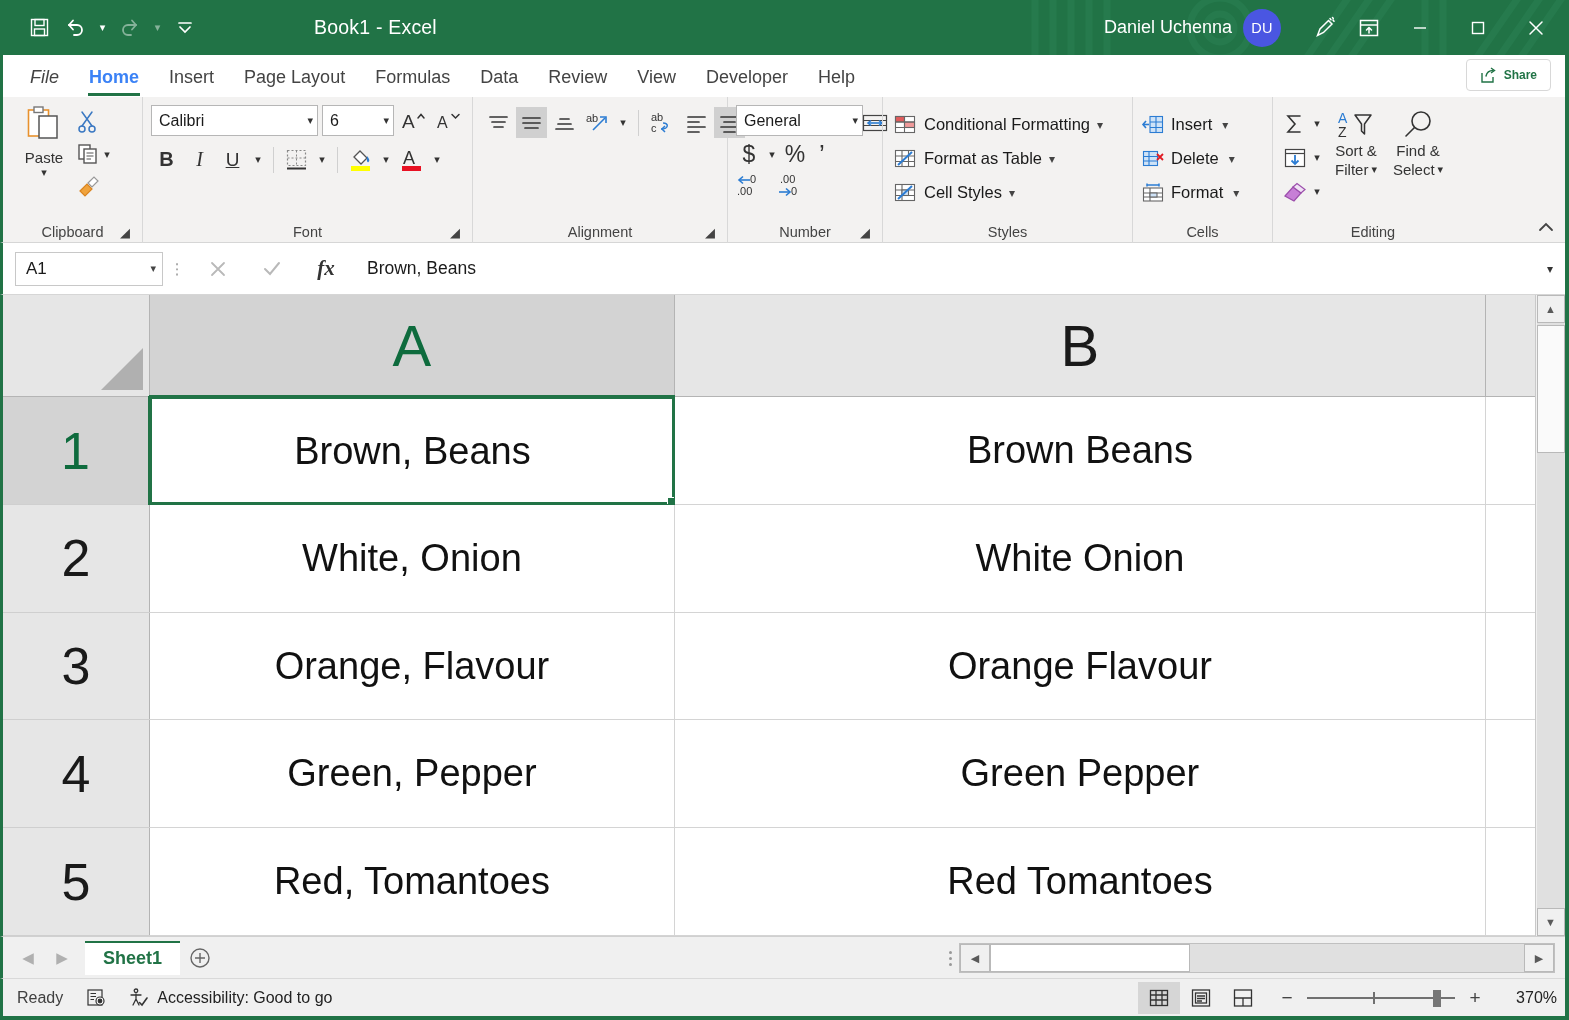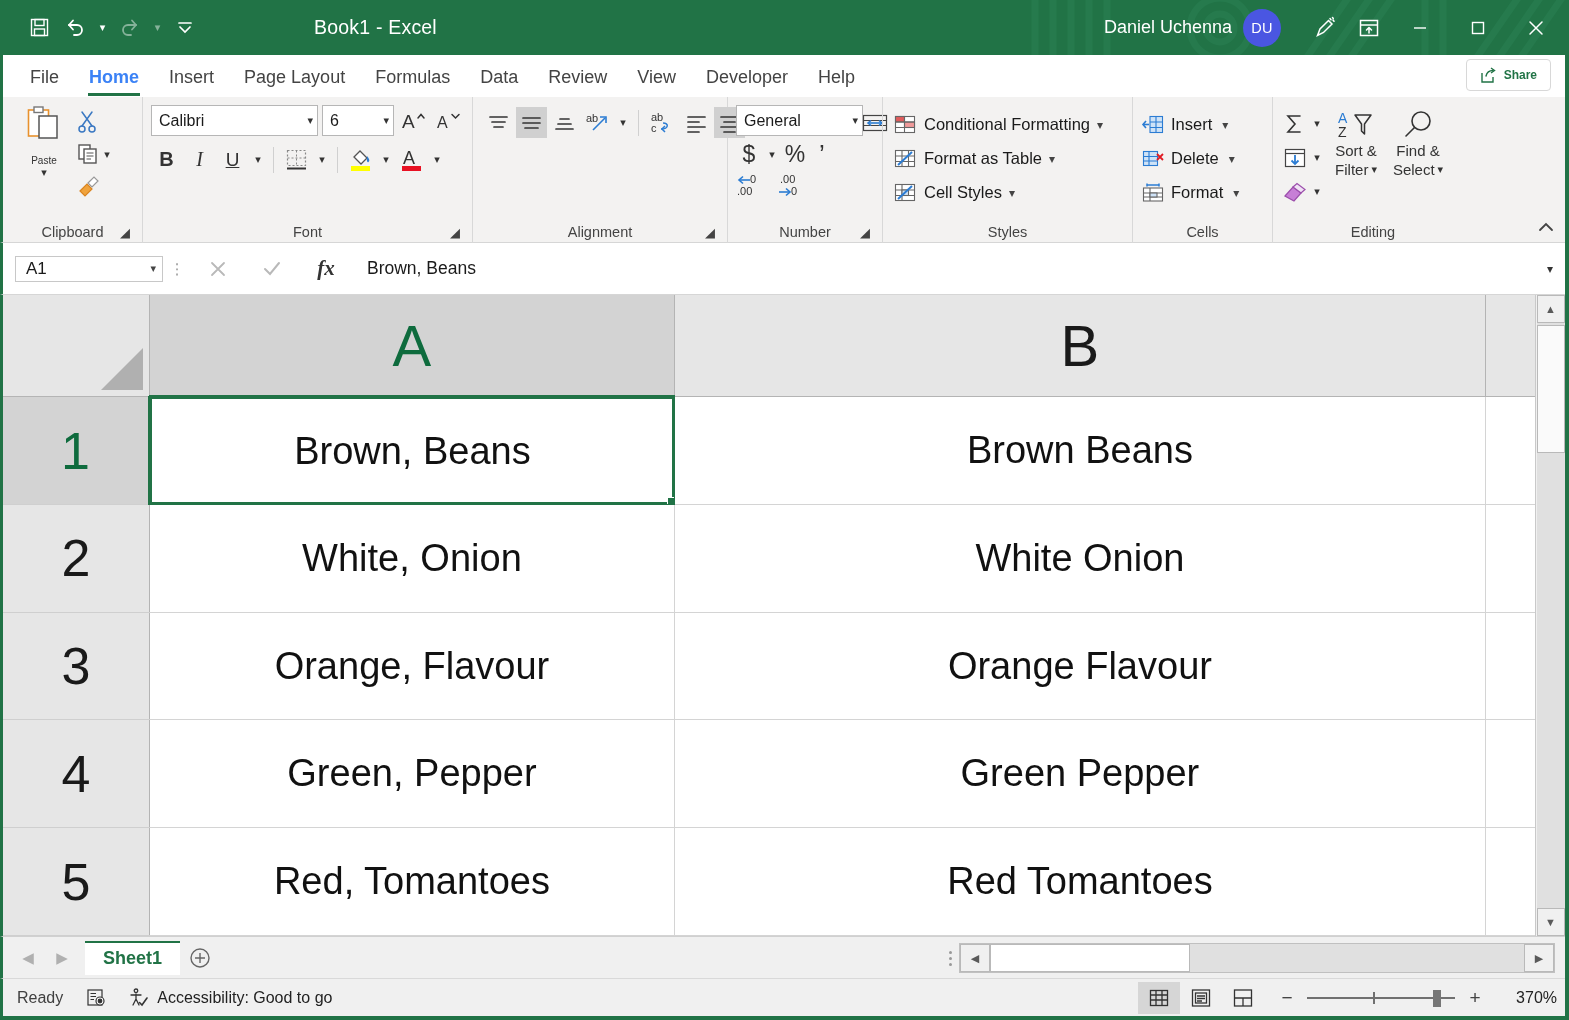--- a/index.html
+++ b/index.html
@@ -77,21 +77,21 @@
     background: #ffffff;
     display: flex; align-items: flex-end;
     border-left: 3px solid #217346;
     position: relative;
   }
   .tab {
     padding: 0 15px; height: 40px; line-height: 40px;
     font-size: 18px; color: #444444; cursor: pointer;
     position: relative; white-space: nowrap;
   }
-  .tab:first-child { margin-left: 12px; }
+  .tab:first-child { margin-left: 12px; font-style: italic; }
   .tab.active { color: #3b82f6; font-weight: bold; }
   .tab.active::after {
     content:""; position:absolute; left: 14px; right: 14px; bottom: 1px;
     height: 3px; background: #217346;
   }
   .share-btn {
     position: absolute; right: 14px; top: 4px;
     height: 32px; padding: 0 13px;
     background:#fff; border:1px solid #d8d8d8; border-radius: 4px;
     display:flex; align-items:center; gap:7px;
@@ -127,21 +127,21 @@
   .ico { display:inline-flex; align-items:center; justify-content:center; }
   .cv { cursor:pointer; }
 
   
   .g-clip { width: 140px; }
   .clip-inner { display:flex; padding-left: 8px; width:100%; }
   .paste-big {
     width: 66px; display:flex; flex-direction:column; align-items:center;
     cursor:pointer; padding-top: 2px;
   }
-  .paste-lbl { font-size: 10px; color:#333; margin-top: 8px; }
+  .paste-lbl { font-size: 15px; color:#333; margin-top: 2px; }
   .clip-col { display:flex; flex-direction:column; gap: 2px; padding-top: 4px; }
   .clip-row { display:flex; align-items:center; height:30px; cursor:pointer; }
 
   
   .g-font { width: 330px; }
   .font-r1 { display:flex; align-items:center; gap:4px; padding: 2px 0 0 8px; }
   .font-r2 { display:flex; align-items:center; gap:2px; padding: 8px 0 0 8px; }
   .sel {
     height: 31px; border:1px solid #b6b6b6; background:#fff;
     display:flex; align-items:center; padding: 0 4px 0 7px;
@@ -197,21 +197,21 @@
 
   
   .fbar {
     height: 52px; flex: 0 0 52px;
     background: #ffffff;
     border-left: 3px solid #217346;
     display: flex; align-items: center;
     border-bottom: 1px solid #d6d6d6;
   }
   .namebox {
-    width: 148px; height: 26px; margin-left: 12px;
+    width: 148px; height: 34px; margin-left: 12px;
     border: 1px solid #c8c8c8; background:#fff;
     display:flex; align-items:center; padding: 0 6px 0 10px;
     font-size: 17px; color:#1a1a1a; cursor:pointer;
   }
   .namebox .cap { flex:1; }
   .grip { width: 28px; display:flex; align-items:center; justify-content:center; color:#999; font-size: 15px; cursor:col-resize;}
   .fb-btns { display:flex; align-items:center; gap: 0px; }
   .fb-btn { width: 54px; height: 34px; display:flex; align-items:center; justify-content:center; cursor:pointer;font-weight:bold; }
   .fb-input {
     flex: 1; height: 34px; display:flex; align-items:center;

